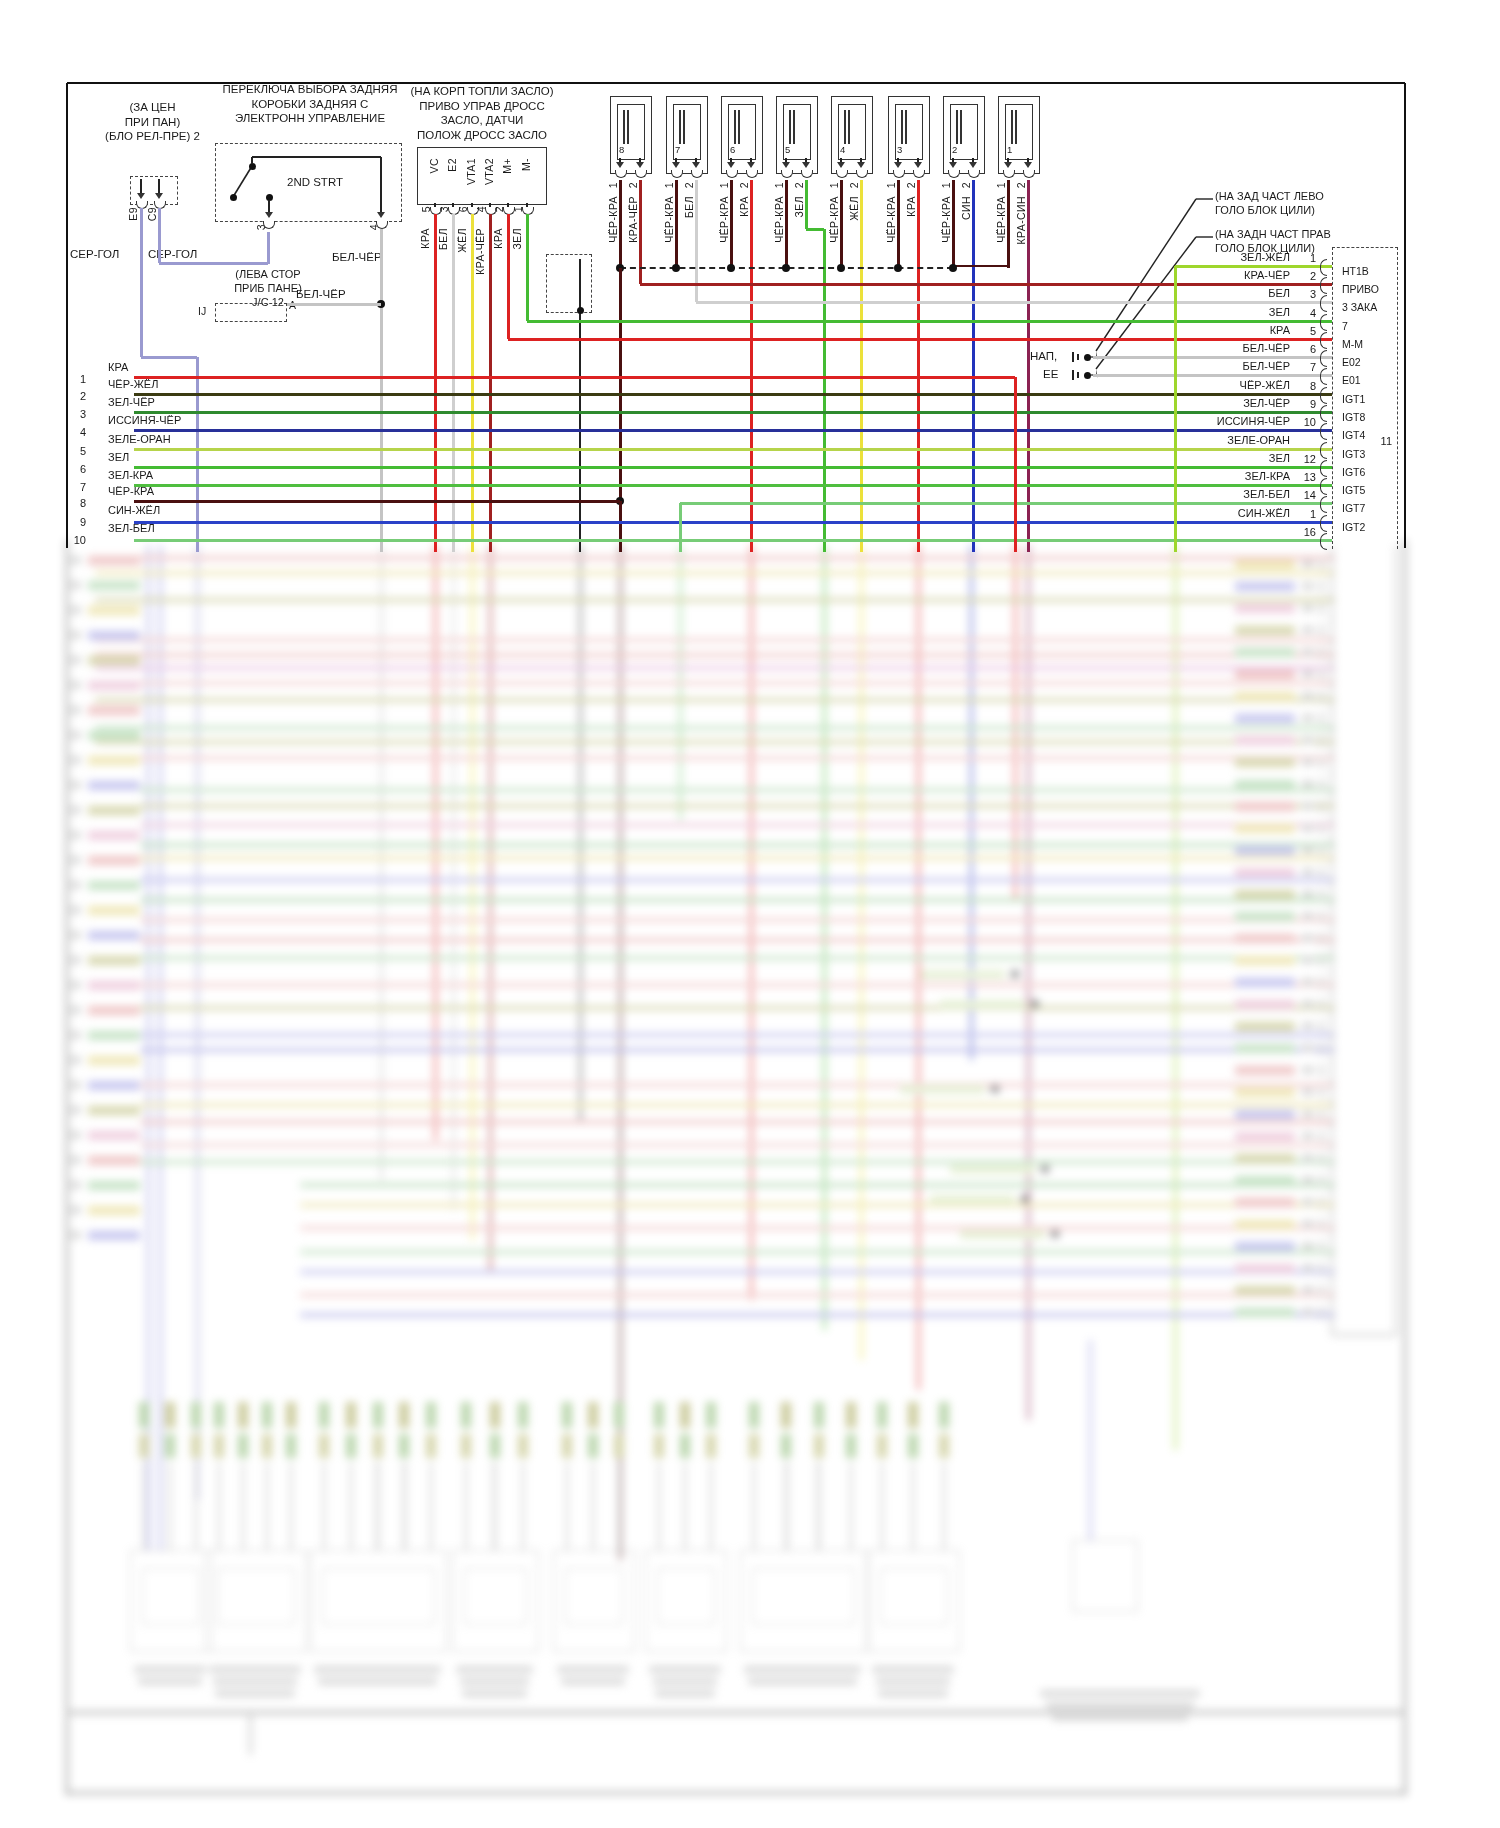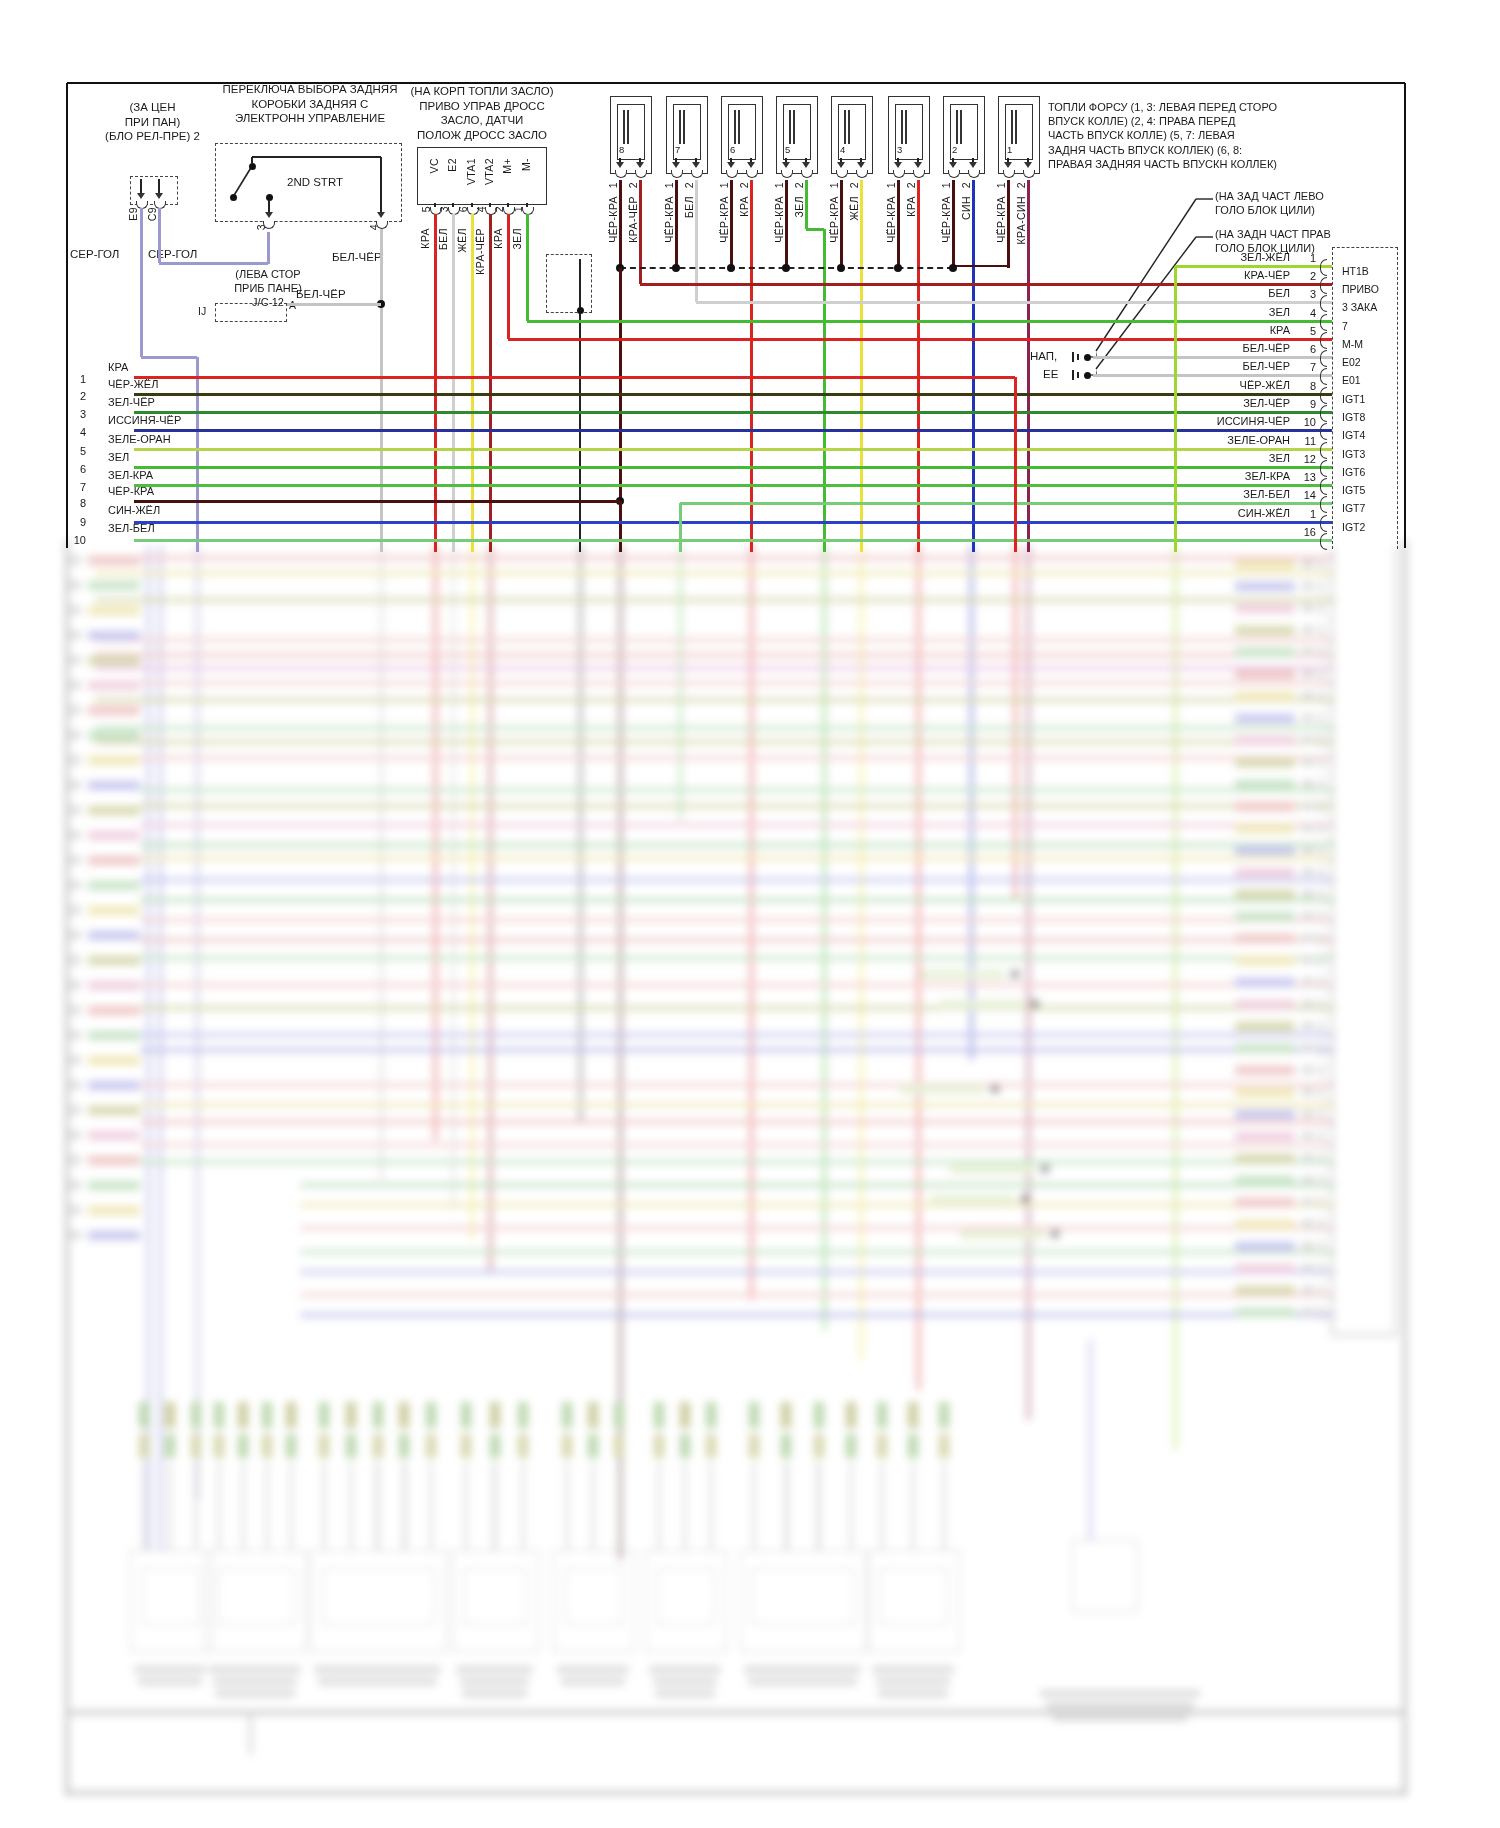--- a/index.html
+++ b/index.html
@@ -405,27 +405,20 @@
       <div>ПЕРЕКЛЮЧА ВЫБОРА ЗАДНЯЯ</div>
       <div>КОРОБКИ ЗАДНЯЯ С</div>
       <div>ЭЛЕКТРОНН УПРАВЛЕНИЕ</div>
     </div>
     <div class="note" style="left:398px;top:84px;width:168px;">
       <div>(НА КОРП ТОПЛИ ЗАСЛО)</div>
       <div>ПРИВО УПРАВ ДРОСС</div>
       <div>ЗАСЛО, ДАТЧИ</div>
       <div>ПОЛОЖ ДРОСС ЗАСЛО</div>
     </div>
-    <div class="note-l" style="left:1048px;top:100px;">
-      <div>ТОПЛИ ФОРСУ (1, 3: ЛЕВАЯ ПЕРЕД СТОРО</div>
-      <div>ВПУСК КОЛЛЕ) (2, 4: ПРАВА ПЕРЕД</div>
-      <div>ЧАСТЬ ВПУСК КОЛЛЕ) (5, 7: ЛЕВАЯ</div>
-      <div>ЗАДНЯ ЧАСТЬ ВПУСК КОЛЛЕК) (6, 8:</div>
-      <div>ПРАВАЯ ЗАДНЯЯ ЧАСТЬ ВПУСКН КОЛЛЕК)</div>
-    </div>
     <div class="note-l" style="left:1215px;top:189px;">
       <div>(НА ЗАД ЧАСТ ЛЕВО</div>
       <div>ГОЛО БЛОК ЦИЛИ)</div>
     </div>
     <div class="note-l" style="left:1215px;top:227px;">
       <div>(НА ЗАДН ЧАСТ ПРАВ</div>
       <div>ГОЛО БЛОК ЦИЛИ)</div>
     </div>
     <div class="note" style="left:212px;top:267px;width:112px;font-size:11px;line-height:14px;">
       <div>(ЛЕВА СТОР</div>
@@ -733,21 +726,21 @@
       <div class="lab" style="position: absolute; left: 1296px; top: 398px; width: 20px; text-align: right; font-size: 11px;">9</div>
       <div class="arc-l" style="position: absolute; left: 1320px; top: 405px;"></div>
       <div class="lab" style="position: absolute; left: 1342px; top: 411px; font-size: 10.5px;">IGT8</div>
       <div class="wire" style="position: absolute; left: 134px; top: 428.5px; width: 1198px; height: 3px; background: rgb(40, 48, 153);"></div>
       <div class="lab" style="position: absolute; left: 1170px; top: 415px; width: 120px; text-align: right; font-size: 11px;">ИССИНЯ-ЧЁР</div>
       <div class="lab" style="position: absolute; left: 1296px; top: 416px; width: 20px; text-align: right; font-size: 11px;">10</div>
       <div class="arc-l" style="position: absolute; left: 1320px; top: 423px;"></div>
       <div class="lab" style="position: absolute; left: 1342px; top: 429px; font-size: 10.5px;">IGT4</div>
       <div class="wire" style="position: absolute; left: 134px; top: 447.5px; width: 1198px; height: 3px; background: rgb(182, 212, 75);"></div>
       <div class="lab" style="position: absolute; left: 1170px; top: 434px; width: 120px; text-align: right; font-size: 11px;">ЗЕЛЕ-ОРАН</div>
-      <div class="lab" style="position: absolute; left: 1296px; top: 435px; width: 20px; text-align: right; font-size: 11px;">11</div>
+      <div class="lab" style="position: absolute; left: 1372px; top: 435px; width: 20px; text-align: right; font-size: 11px;">11</div>
       <div class="arc-l" style="position: absolute; left: 1320px; top: 442px;"></div>
       <div class="lab" style="position: absolute; left: 1342px; top: 448px; font-size: 10.5px;">IGT3</div>
       <div class="wire" style="position: absolute; left: 134px; top: 465.5px; width: 1198px; height: 3px; background: rgb(68, 187, 51);"></div>
       <div class="lab" style="position: absolute; left: 1170px; top: 452px; width: 120px; text-align: right; font-size: 11px;">ЗЕЛ</div>
       <div class="lab" style="position: absolute; left: 1296px; top: 453px; width: 20px; text-align: right; font-size: 11px;">12</div>
       <div class="arc-l" style="position: absolute; left: 1320px; top: 460px;"></div>
       <div class="lab" style="position: absolute; left: 1342px; top: 466px; font-size: 10.5px;">IGT6</div>
       <div class="wire" style="position: absolute; left: 134px; top: 483.5px; width: 1198px; height: 3px; background: rgb(79, 190, 63);"></div>
       <div class="lab" style="position: absolute; left: 1170px; top: 470px; width: 120px; text-align: right; font-size: 11px;">ЗЕЛ-КРА</div>
       <div class="lab" style="position: absolute; left: 1296px; top: 471px; width: 20px; text-align: right; font-size: 11px;">13</div>

